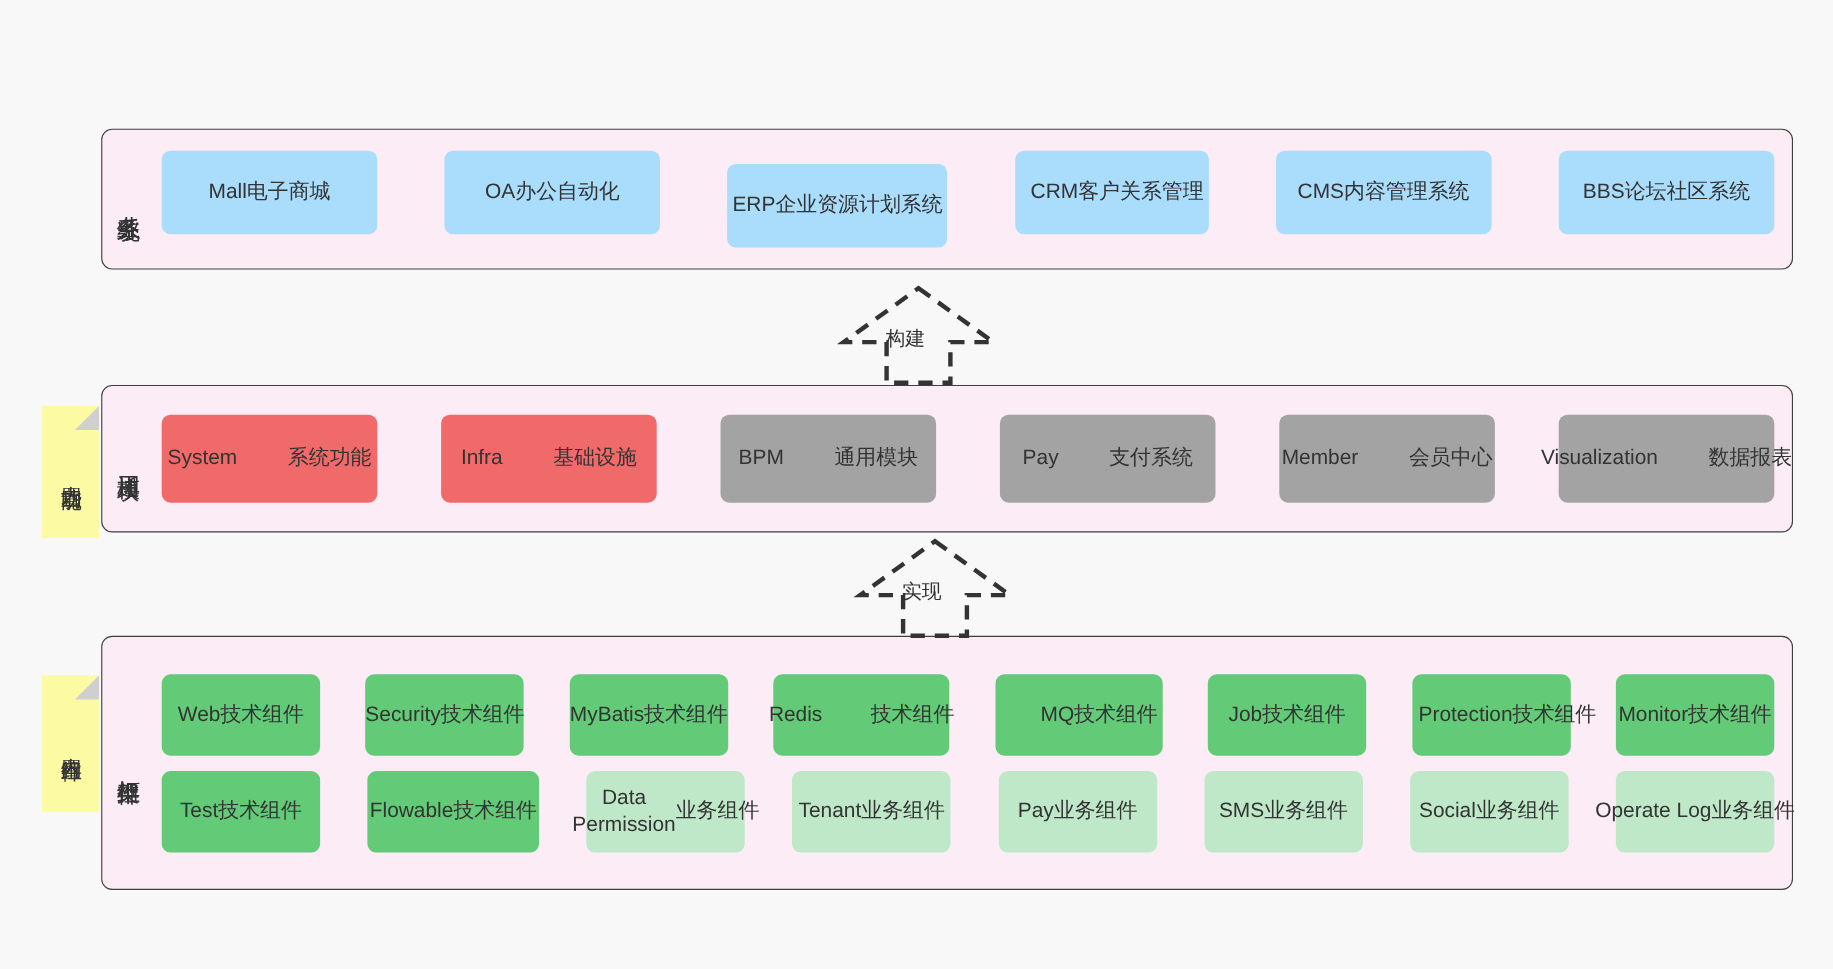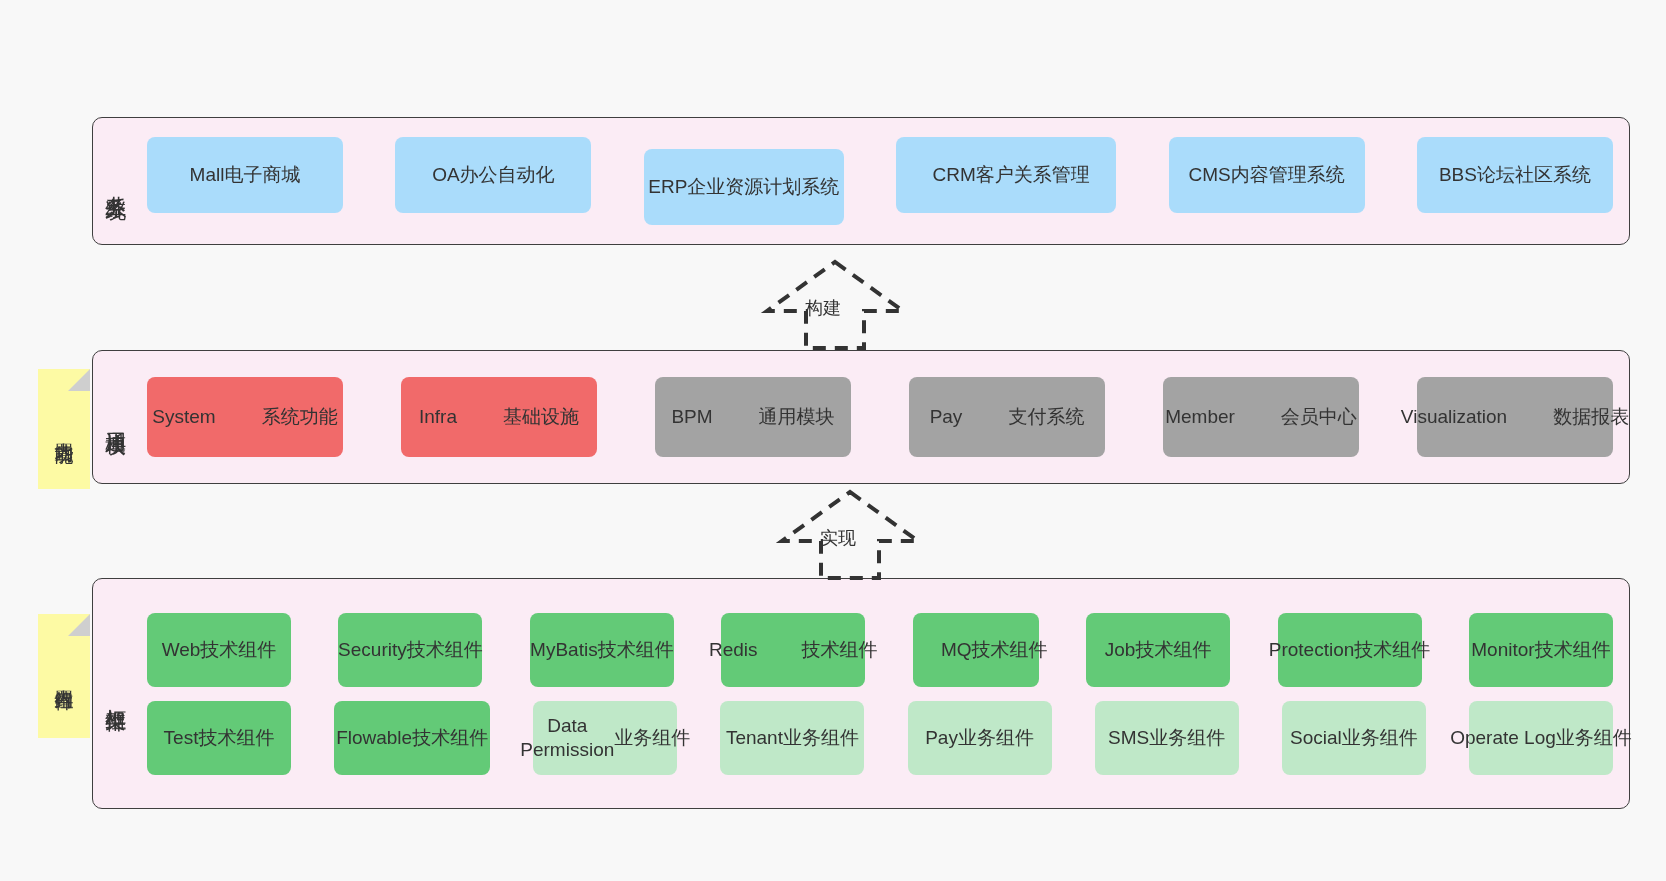--- a/index.html
+++ b/index.html
@@ -157,21 +157,21 @@
             <div class="l2">电子商城</div>
           </div>
           <div class="card c-blue" style="width: 196px;">
             <div class="l1">OA</div>
             <div class="l2">办公自动化</div>
           </div>
           <div class="card c-blue" style="width: 200px; margin-top: 12px;">
             <div class="l1">ERP</div>
             <div class="l2">企业资源计划系统</div>
           </div>
-          <div class="card c-blue" style="width: 220px; padding-left: 16px;">
+          <div class="card c-blue" style="width: 176px; padding-left: 16px;">
             <div class="l1">CRM</div>
             <div class="l2">客户关系管理</div>
           </div>
           <div class="card c-blue" style="width: 196px;">
             <div class="l1">CMS</div>
             <div class="l2">内容管理系统</div>
           </div>
           <div class="card c-blue" style="width: 196px;">
             <div class="l1">BBS</div>
             <div class="l2">论坛社区系统</div>
@@ -243,33 +243,33 @@
             <div class="l2">技术组件</div>
           </div>
           <div class="card c-green" style="width: 144px;">
             <div class="l1">Security</div>
             <div class="l2">技术组件</div>
           </div>
           <div class="card c-green" style="width: 144px;">
             <div class="l1">MyBatis</div>
             <div class="l2">技术组件</div>
           </div>
-          <div class="card c-green" style="width: 144px; gap: 44px;">
+          <div class="card c-green" style="width: 160px; gap: 44px;">
             <div class="l1">Redis</div>
             <div class="l2">技术组件</div>
           </div>
-          <div class="card c-green" style="width: 126px; padding-left: 43px;">
+          <div class="card c-green" style="width: 152px; padding-left: 43px;">
             <div class="l1">MQ</div>
             <div class="l2">技术组件</div>
           </div>
           <div class="card c-green" style="width: 144px;">
             <div class="l1">Job</div>
             <div class="l2">技术组件</div>
           </div>
-          <div class="card c-green" style="width: 144px;">
+          <div class="card c-green" style="width: 144px; justify-content: space-between;">
             <div class="l1">Protection</div>
             <div class="l2">技术组件</div>
           </div>
           <div class="card c-green" style="width: 144px;">
             <div class="l1">Monitor</div>
             <div class="l2">技术组件</div>
           </div>
         </div>
       <div class="row frame-row" id="row-bizc">
           <div class="card c-green" style="width: 144px;">

